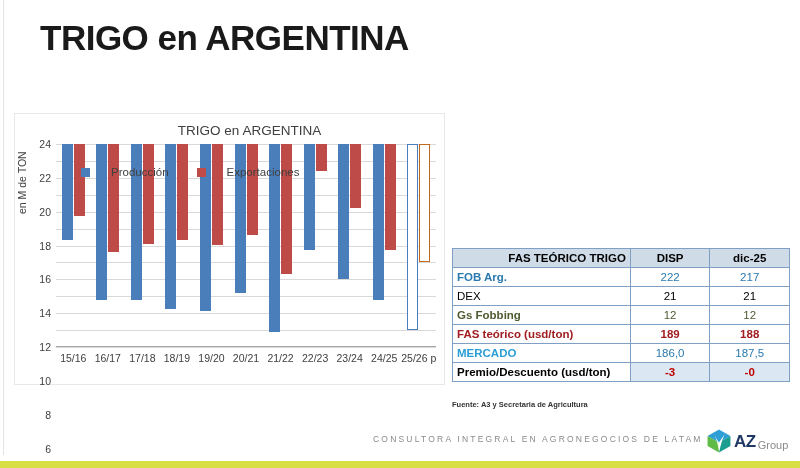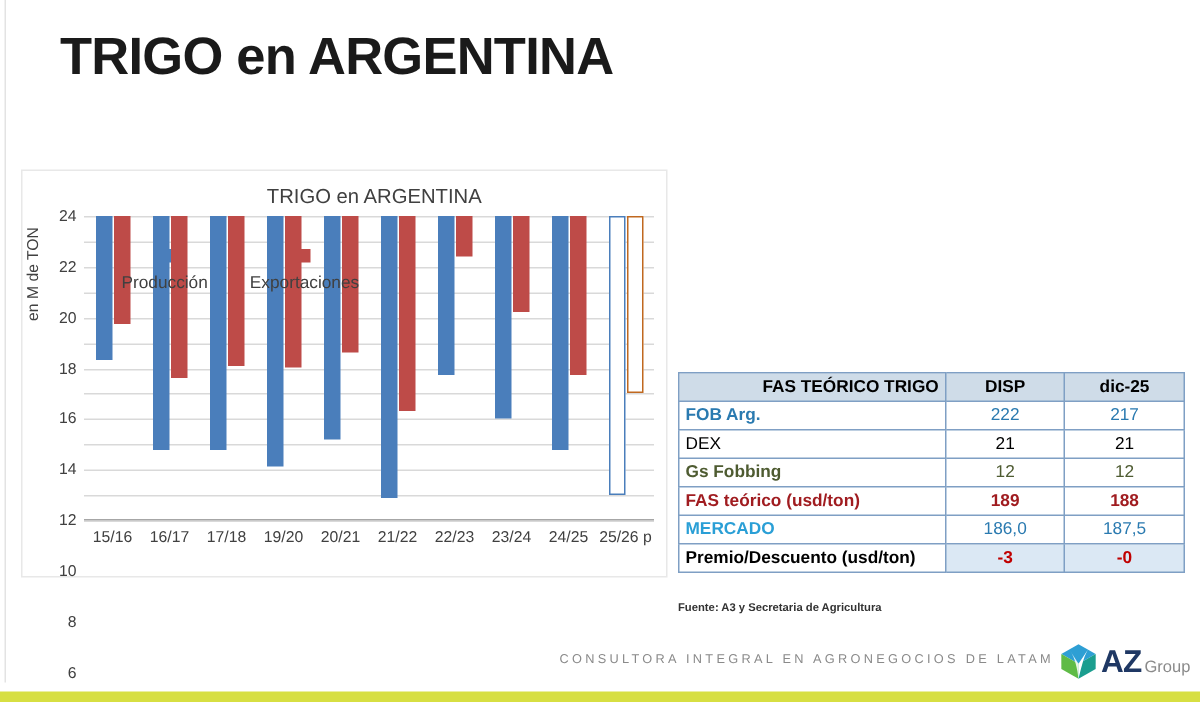--- a/index.html
+++ b/index.html
@@ -104,21 +104,21 @@
     margin-top: 6px;
     font-size: 10.5px;
     color: #404040;
     white-space: nowrap;
   }
   
   #legend {
     position: absolute; left: 66px; top: 52px;
     display: flex; gap: 28px; align-items: center;
   }
-  .legend-item { display: flex; align-items: center; gap: 8px; flex-direction: column; }
+  .legend-item { display: flex; align-items: center; gap: 21px; }
   .legend-swatch { width: 9px; height: 9px; display: inline-block; }
   .legend-swatch.prod { background: #4a7ebb; }
   .legend-swatch.exp  { background: #be4b48; }
   .legend-label { font-size: 11.5px; color: #404040; white-space: nowrap; }
 
   
   #fas-table {
     position: absolute;
     left: 452px; top: 248px;
     width: 338px;
@@ -167,21 +167,21 @@
     font-size: 8.5px; letter-spacing: 2.2px;
     color: #8a8a8a;
     white-space: nowrap;
   }
   #logo {
     position: absolute; left: 706px; top: 428px;
     display: flex; align-items: center; gap: 2px;
   }
   #logo-mark { width: 26px; height: 26px; display: block; }
   #logo-az {
-    font-size: 21px; font-weight: bold; color: #1f3864;
+    font-size: 17px; font-weight: bold; color: #1f3864;
     letter-spacing: -0.5px; line-height: 1;
   }
   #logo-group {
     font-size: 11px; color: #8a8a8a; line-height: 1;
     align-self: flex-end; padding-bottom: 3px;
   }
 </style>
 </head>
 <body>
 
@@ -238,20 +238,25 @@
         </div>
         <div class="cat-group">
           <div class="bar prod" title="Producción 16/17: 18.4" style="height: 155.633px;"></div>
           <div class="bar exp" title="Exportaciones 16/17: 12.8" style="height: 108.267px;"></div>
           <span class="cat-label">16/17</span>
         </div>
         <div class="cat-group">
           <div class="bar prod" title="Producción 17/18: 18.5" style="height: 156.479px;"></div>
           <div class="bar exp" title="Exportaciones 17/18: 11.8" style="height: 99.8083px;"></div>
           <span class="cat-label">17/18</span>
+        </div>
+        <div class="cat-group">
+          <div class="bar prod" title="Producción 18/19: 19.5" style="height: 164.938px;"></div>
+          <div class="bar exp" title="Exportaciones 18/19: 11.3" style="height: 95.5792px;"></div>
+          <span class="cat-label">18/19</span>
         </div>
         <div class="cat-group">
           <div class="bar prod" title="Producción 19/20: 19.8" style="height: 167.475px;"></div>
           <div class="bar exp" title="Exportaciones 19/20: 11.9" style="height: 100.654px;"></div>
           <span class="cat-label">19/20</span>
         </div>
         <div class="cat-group">
           <div class="bar prod" title="Producción 20/21: 17.6" style="height: 148.867px;"></div>
           <div class="bar exp" title="Exportaciones 20/21: 10.8" style="height: 91.35px;"></div>
           <span class="cat-label">20/21</span>

